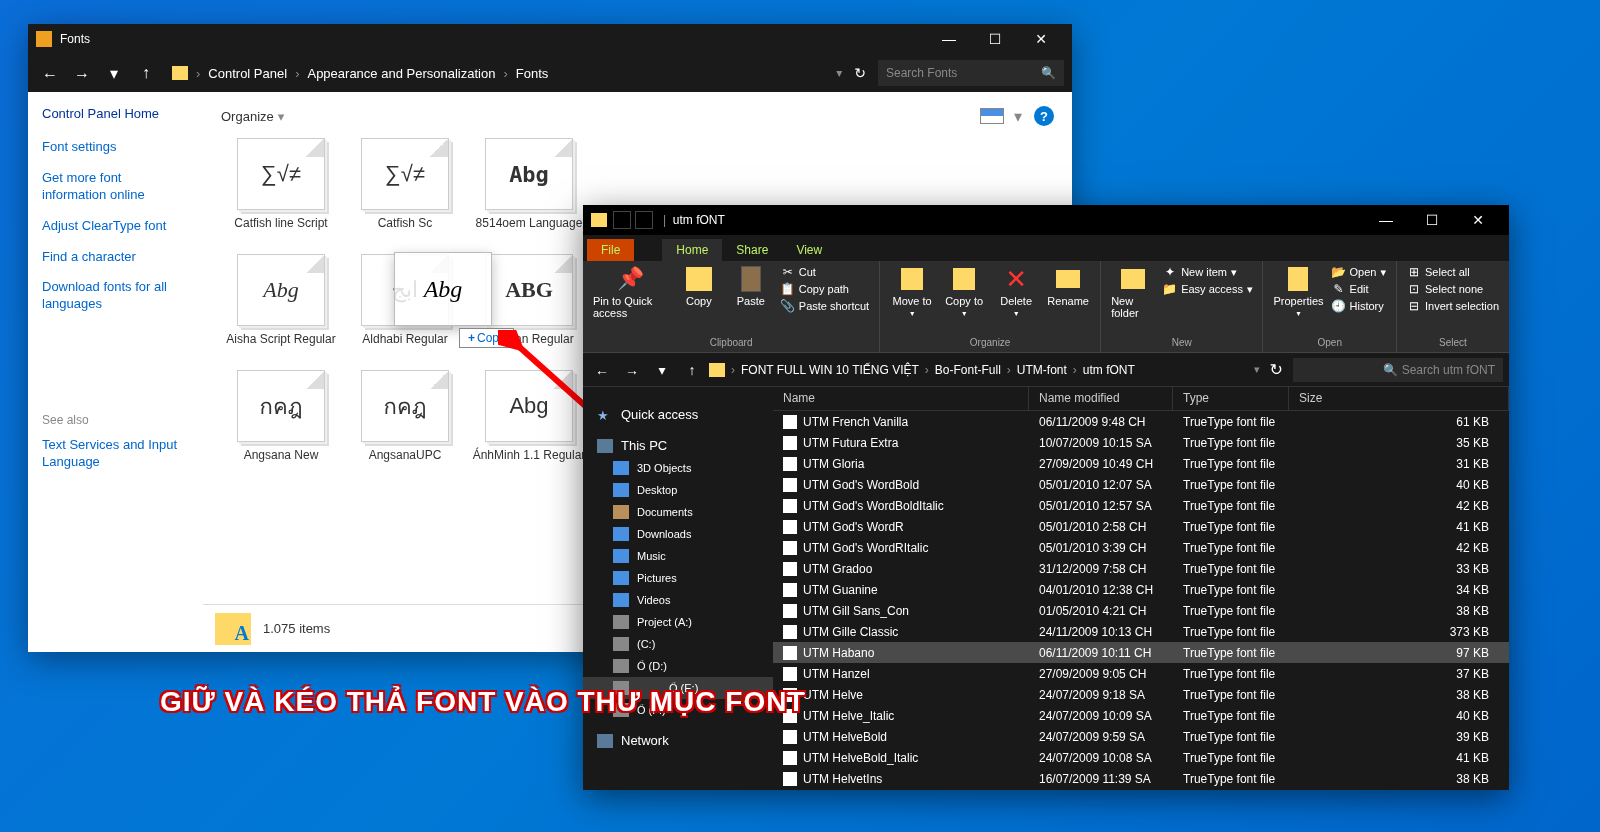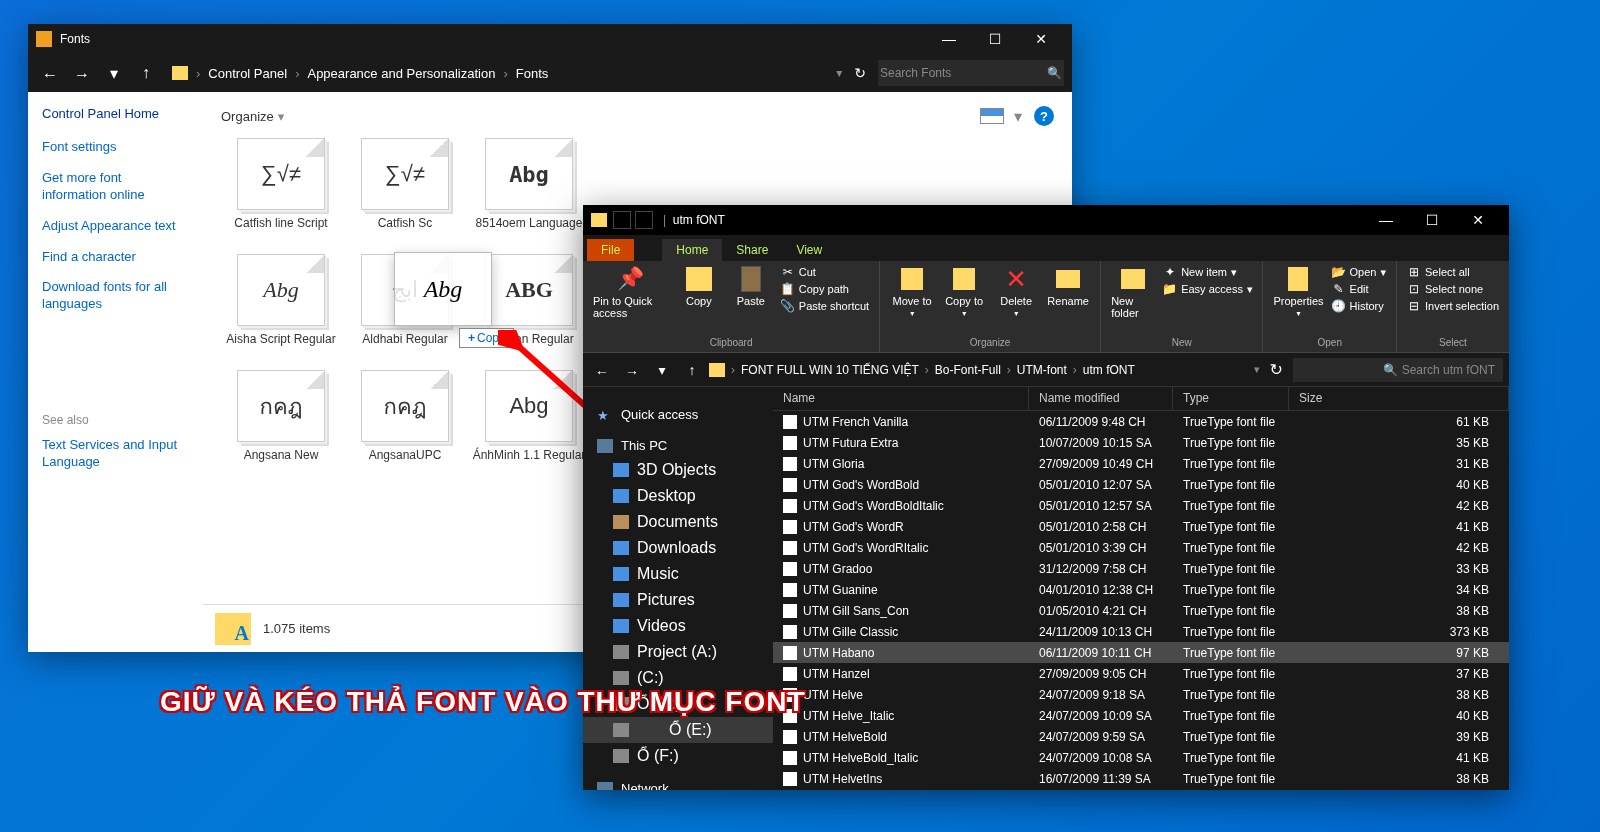--- a/index.html
+++ b/index.html
@@ -9,21 +9,21 @@
 .cp-window { position:absolute; left:28px; top:24px; width:1044px; height:628px; background:#fff; box-shadow:0 8px 32px rgba(0,0,0,0.4); }
 .cp-titlebar { height:30px; background:#1a1a1a; display:flex; align-items:center; padding:0 8px; color:#fff; font-size:12px; }
 .cp-titlebar .icon { width:16px; height:16px; background:#f0a020; margin-right:8px; }
 .cp-titlebar .spacer { flex:1; }
 .cp-titlebar .wbtn { width:46px; height:30px; display:flex; align-items:center; justify-content:center; color:#fff; font-size:14px; }
 .cp-navbar { height:38px; background:#1a1a1a; display:flex; align-items:center; padding:0 8px; gap:4px; }
 .cp-navbar .navbtn { width:28px; height:28px; display:flex; align-items:center; justify-content:center; color:#fff; font-size:16px; }
 .cp-breadcrumb { flex:1; display:flex; align-items:center; color:#fff; font-size:13px; gap:8px; padding:0 8px; }
 .cp-breadcrumb .sep { color:#888; }
 .cp-refresh { color:#fff; padding:0 8px; font-size:14px; }
-.cp-search { width:186px; height:26px; background:#2a2a2a; color:#888; font-size:12px; padding:0 2px; display:flex; align-items:center; }
+.cp-search { width:186px; height:26px; background:#2a2a2a; color:#888; font-size:12px; padding:0 8px; display:flex; align-items:center; }
 .cp-search .mag { margin-left:auto; color:#fff; }
 .cp-body { display:flex; height:560px; background:#fff; }
 .cp-sidebar { width:175px; padding:14px; font-size:13px; }
 .cp-sidebar .home { color:#003399; margin-bottom:18px; }
 .cp-sidebar .link { color:#0066cc; margin-bottom:14px; line-height:1.3; cursor:pointer; }
 .cp-sidebar .seealso-h { color:#888; font-size:12px; margin-top:100px; margin-bottom:10px; }
 .cp-main { flex:1; padding:14px 18px; position:relative; }
 .cp-heading { color:#0078d4; font-size:18px; font-weight:400; margin-bottom:12px; }
 .cp-toolbar { display:flex; align-items:center; margin-bottom:12px; }
 .cp-organize { font-size:13px; color:#333; display:flex; align-items:center; gap:4px; }
@@ -74,21 +74,21 @@
 .ex-path { flex:1; display:flex; align-items:center; gap:6px; font-size:12px; color:#fff; }
 .ex-path .fi { width:16px; height:14px; background:#ffd968; }
 .ex-path .psep { color:#888; }
 .ex-refresh { color:#fff; padding:0 6px; }
 .ex-search { width:210px; height:24px; background:#2a2a2a; color:#888; font-size:12px; padding:0 8px; display:flex; align-items:center; }
 .ex-search .mag { margin-left:auto; color:#888; }
 .ex-body { display:flex; height:403px; }
 .ex-nav { width:190px; background:#191919; padding:8px 0; font-size:13px; overflow:hidden; }
 .ex-nav-item { padding:4px 14px; display:flex; align-items:center; gap:8px; color:#fff; white-space:nowrap; }
 .ex-nav-item.group { margin-top:8px; }
-.ex-nav-item.sub { padding-left:30px; font-size:16px; }
+.ex-nav-item.sub { padding-left:30px; font-size:11px; }
 .ex-nav-item.selected { background:#3a3a3a;gap:40px; }
 .ex-nav-item .ni { width:16px; height:14px; flex-shrink:0; }
 .ni-star{color:#88b4e8}.ni-pc{background:#5a7a9a}.ni-3d{background:#4a90e2}.ni-desk{background:#4a90e2}.ni-doc{background:#b8915a}.ni-down{background:#4a90e2}.ni-music{background:#4a90e2}.ni-pic{background:#4a90e2}.ni-vid{background:#4a90e2}.ni-drive{background:#888}.ni-net{background:#5a7a9a}
 .ex-files { flex:1; background:#191919; overflow:hidden; }
 .ex-cols { display:flex; height:24px; background:#191919; border-bottom:1px solid #333; font-size:12px; color:#ccc; }
 .ex-col { padding:4px 10px; border-right:1px solid #333; }
 .ex-col.name{width:256px}.ex-col.date{width:144px}.ex-col.type{width:116px}.ex-col.size{flex:1}
 .ex-row { display:flex; height:21px; font-size:12px; color:#fff; align-items:center; }
 .ex-row.selected { background:#4a4a4a; }
 .ex-row .cell { padding:2px 10px; white-space:nowrap; overflow:hidden; }
@@ -129,21 +129,21 @@
     <div class="cp-search">
       <span>Search Fonts</span>
       <span class="mag">🔍</span>
     </div>
   </div>
   <div class="cp-body">
     <div class="cp-sidebar">
       <div class="home">Control Panel Home</div>
       <div class="link">Font settings</div>
       <div class="link">Get more font information online</div>
-      <div class="link">Adjust Appearance text</div>
+      <div class="link">Adjust ClearType font</div>
       <div class="link">Find a character</div>
       <div class="link">Download fonts for all languages</div>
       <div class="seealso-h">See also</div>
       <div class="link">Text Services and Input Language</div>
     </div>
     <div class="cp-main">
       <div class="cp-toolbar">
         <div class="cp-organize">
             <span>Organize</span> 
             <span style="color:#888">▾</span>

